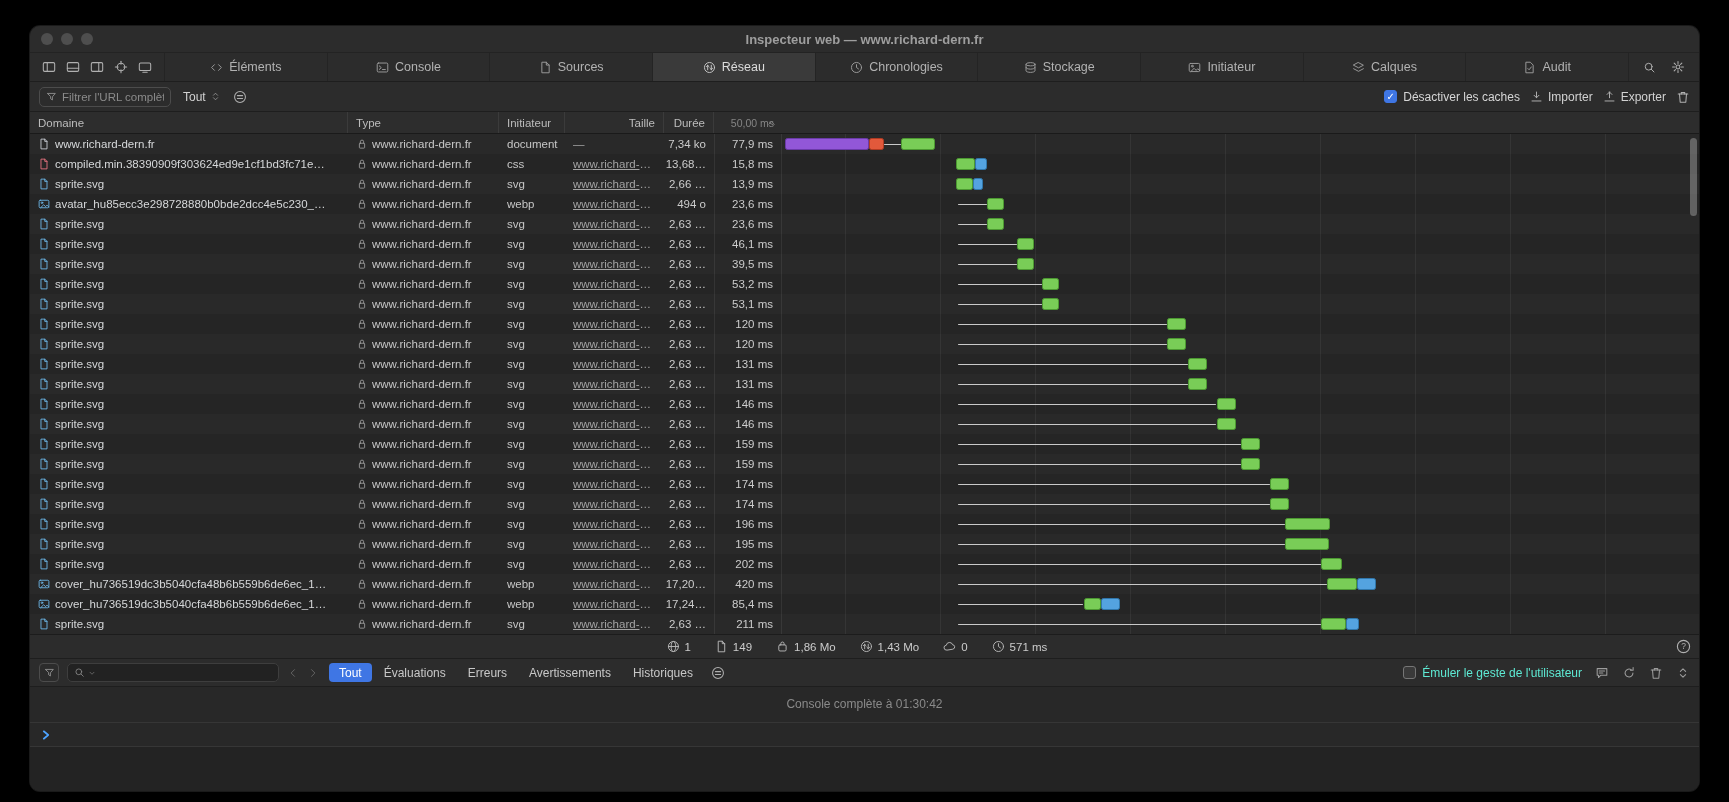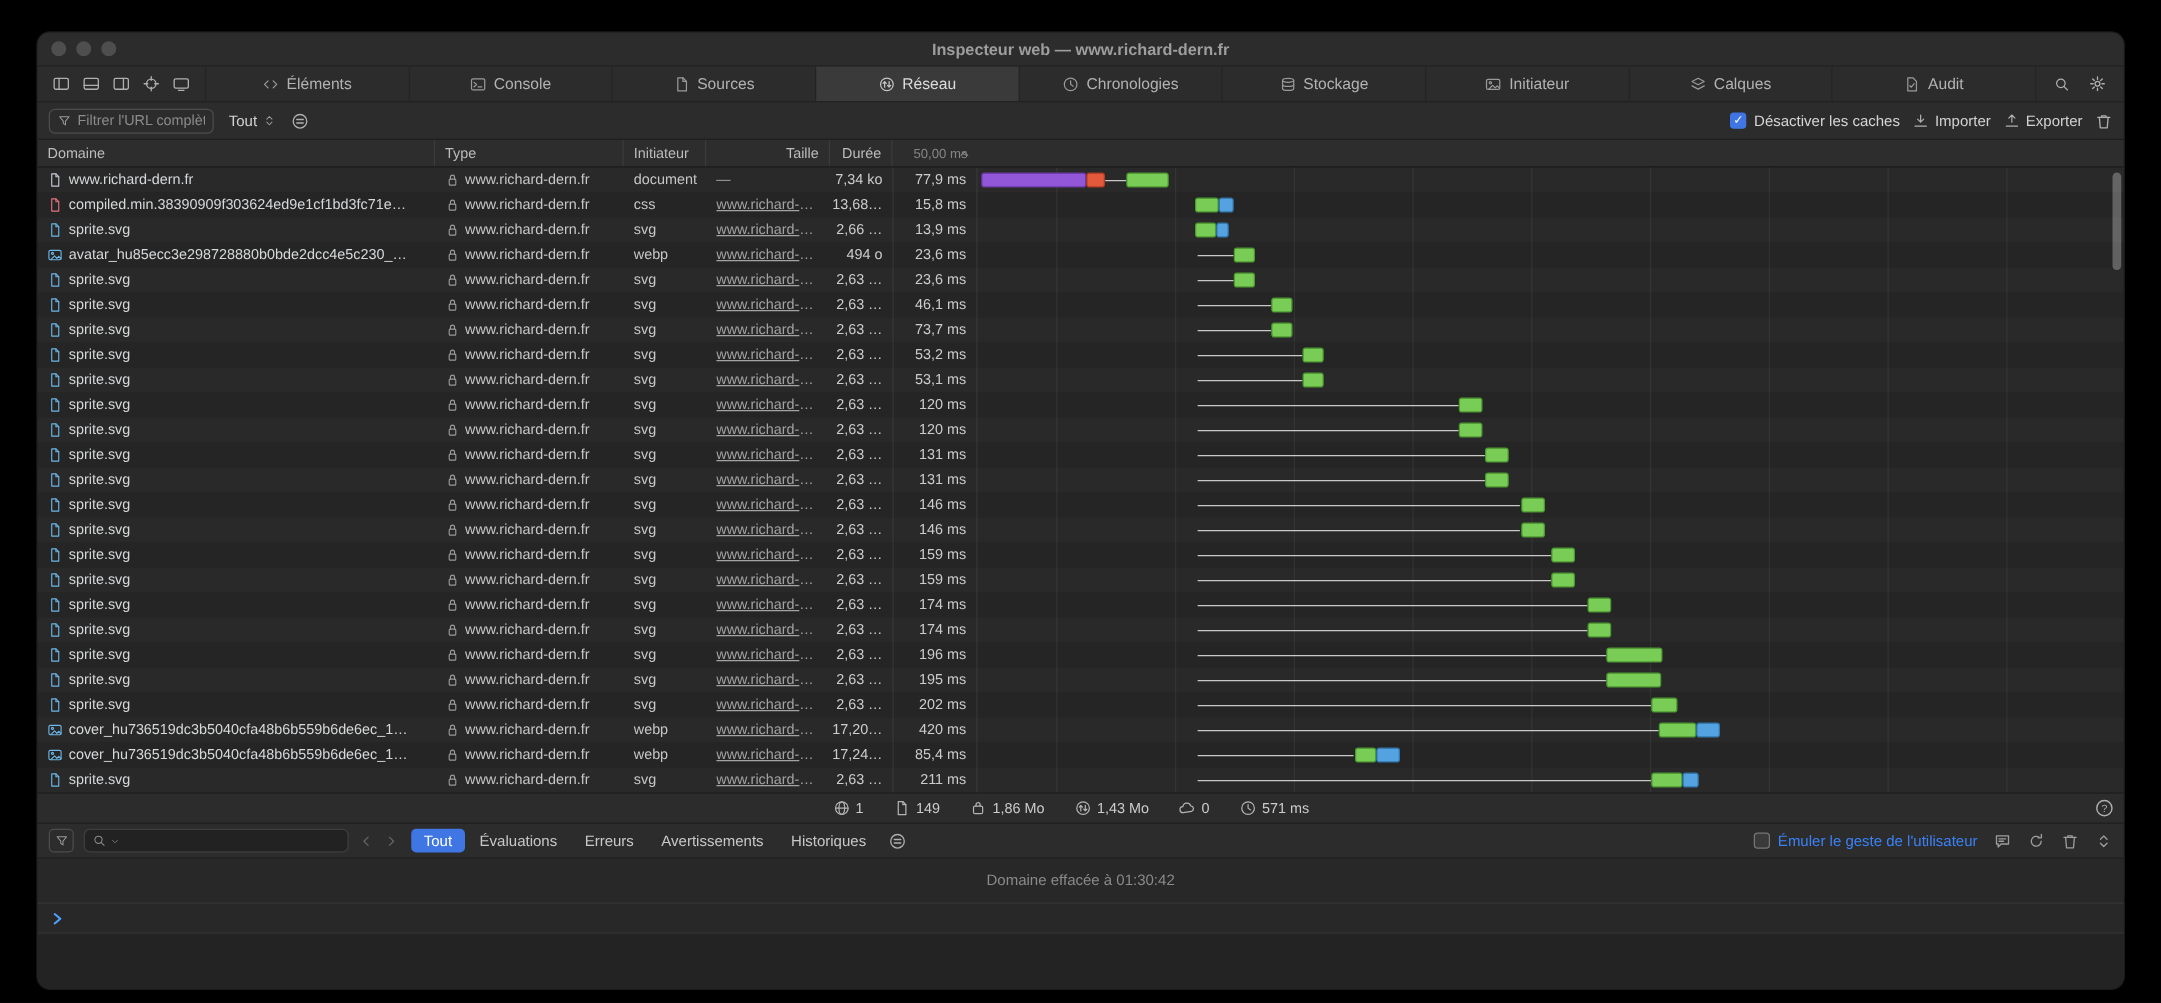--- a/index.html
+++ b/index.html
@@ -110,21 +110,21 @@
   .boxed { width:20px; height:19px; border:1px solid #4c4c4c; border-radius:4px;
            display:flex; align-items:center; justify-content:center; color:#9a9a9a; }
   .console-search { width:212px; height:19px; background:#222222; border:1px solid #3e3e3e;
                     border-radius:5px; display:flex; align-items:center; gap:3px; padding:0 6px;
                     color:#8b8b8b; }
   .console-search input { flex:1; min-width:0; font-size:11.5px; }
   .scopes { display:flex; align-items:center; gap:2px; margin-left:2px; }
   .scope { padding:2.5px 10px; border-radius:4px; color:#c8c8c8; font-size:12px; }
   .scope.active { background:var(--accent); color:#fff; }
   .ct-right { margin-left:auto; display:flex; align-items:center; gap:13px; }
-  .ct-right .check-group { color:#3b82f6; }
+  .ct-right .check-group { color:#5eead4; }
   .ct-right .icon-btn .ic-slot { color:#9d9d9d; }
 
   
   .console-body { flex:1; display:flex; flex-direction:column; background:#282828; min-height:0; }
   .console-msg { text-align:center; color:#8a8a8a; font-size:12px; padding:10px 0 11px;
                  border-bottom:1px solid #363636; }
   .prompt-row { height:24px; flex:none; display:flex; align-items:center; padding:0 10px;
                 border-bottom:1px solid #363636; }
   .prompt-row .ic-slot { color:#4da3ff; }
   .console-filler { flex:1; background:#232323; }
@@ -605,21 +605,21 @@
                   <path d="M5.8 7 v-2 a2.2 2.2 0 0 1 4.4 0 v2"></path>
                 </svg>
               </span>
               <span>www.richard-dern.fr</span>
             </div>
        <div class="cell c-type">svg</div>
        <div class="cell c-init">
               <span class="init-link">www.richard-d…</span>
             </div>
        <div class="cell c-size">2,63 …</div>
-       <div class="cell c-dur">73,7 ms</div>
+       <div class="cell c-dur">39,5 ms</div>
        <div class="cell c-wf">
               <div class="wf-line" style="left:176.1px;width:58.9px"></div>
               <div class="wf-bar wf-green" style="left:235.0px;width:17.1px"></div>
             </div>
      </div>
           <div class="trow even">
        <div class="cell c-name">
               <span class="ic-slot row-file f-svg">
                 <svg viewBox="0 0 16 16" fill="none" stroke="currentColor" stroke-width="1.2" stroke-linecap="round" stroke-linejoin="round">
                   <path d="M4.5 1.5 h4.5 l3 3 v10 h-7.5 z"></path>
@@ -1323,21 +1323,21 @@
               <svg viewBox="0 0 16 16" fill="none" stroke="currentColor" stroke-width="1.2" stroke-linecap="round" stroke-linejoin="round">
                 <polyline points="5,6.2 8,3.2 11,6.2"></polyline>
                 <polyline points="5,9.8 8,12.8 11,9.8"></polyline>
               </svg>
             </span>
           </button>
       </div>
     </div>
 
     <div class="console-body">
-      <div class="console-msg">Domaine effacée à 01:30:42</div>
+      <div class="console-msg">Console complète à 01:30:42</div>
       <div class="prompt-row">
         <span class="ic-slot s12">
             <svg viewBox="0 0 16 16" fill="none" stroke="currentColor" stroke-width="1.2" stroke-linecap="round" stroke-linejoin="round">
               <polyline points="5,3 11,8 5,13" stroke-width="2.2"></polyline>
             </svg>
           </span>
       </div>
       <div class="console-filler"></div>
     </div>
 

